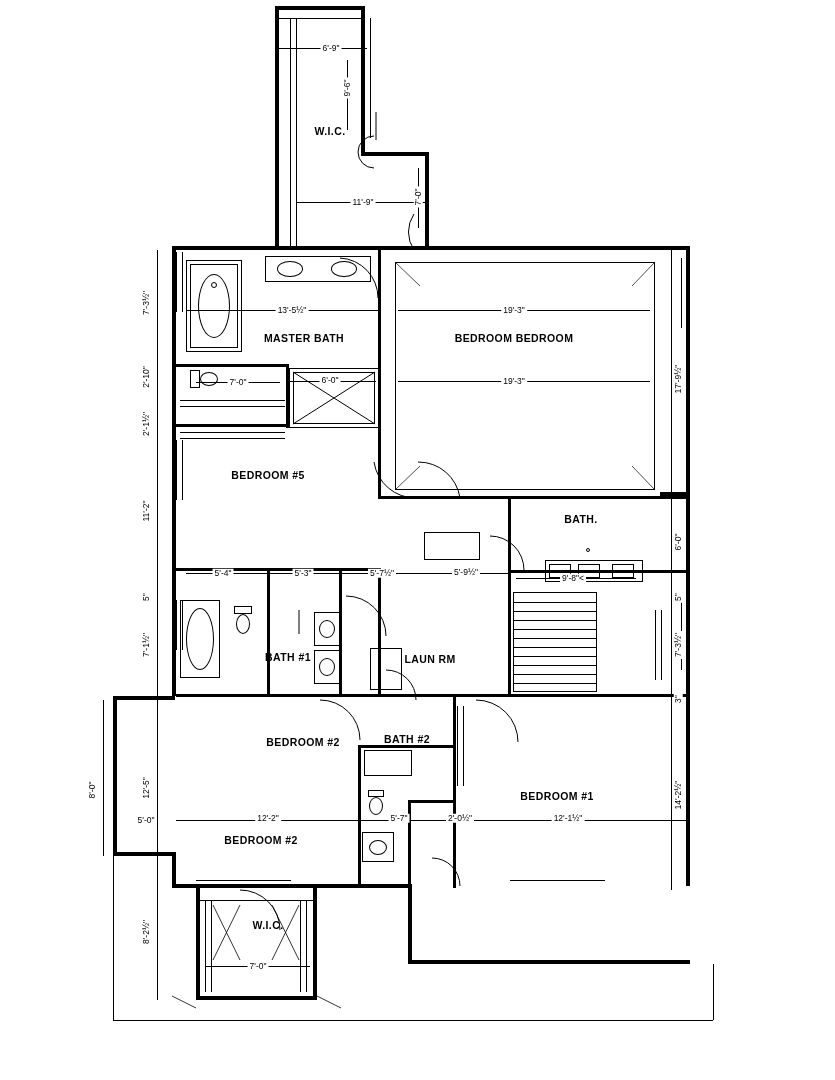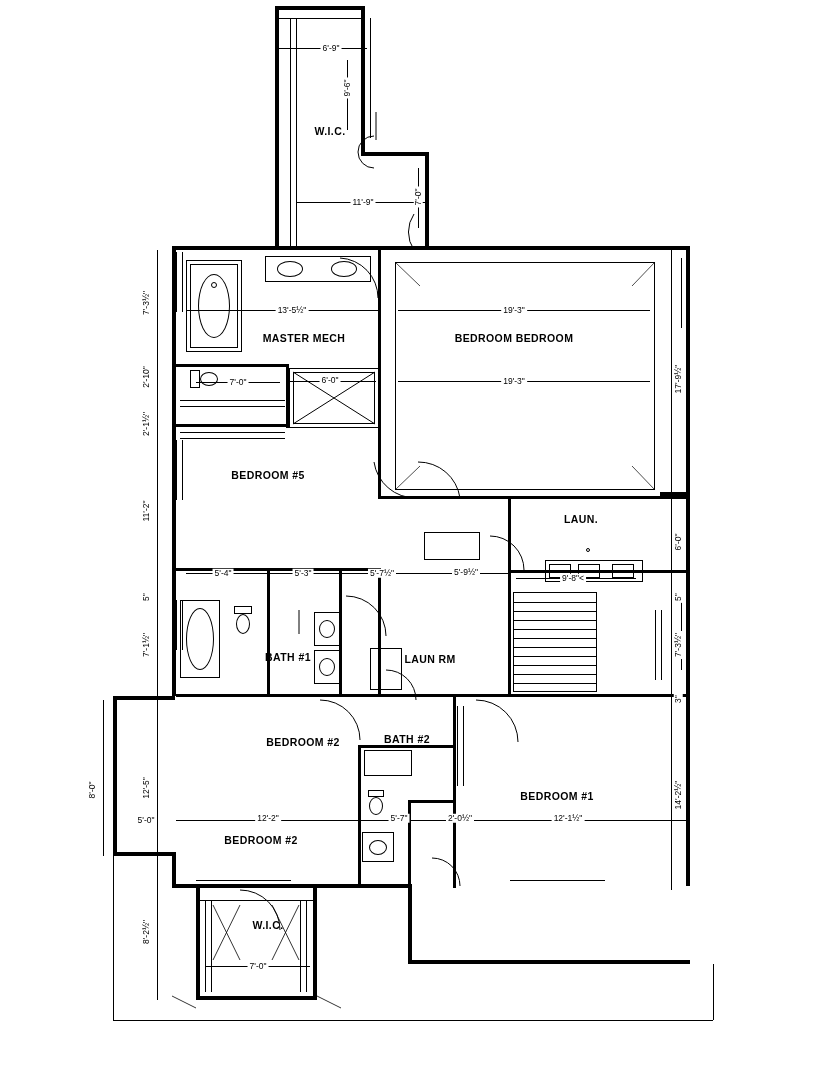--- a/index.html
+++ b/index.html
@@ -278,24 +278,24 @@
   <div class="dimline h" style="left:290px;top:381px;width:86px;"></div>
   <div class="dimline h" style="left:186px;top:573px;width:195px;"></div>
   <div class="dimline h" style="left:381px;top:573px;width:128px;"></div>
   <div class="dimline h" style="left:516px;top:578px;width:120px;"></div>
   <div class="dimline h" style="left:176px;top:820px;width:236px;"></div>
   <div class="dimline h" style="left:412px;top:820px;width:278px;"></div>
   <div class="dimline h" style="left:206px;top:966px;width:104px;"></div>
 
   <div id="labels">
       <div class="room-label" style="left: 330px; top: 131px;">W.I.C.</div>
-      <div class="room-label" style="left: 304px; top: 338px;">MASTER MECH</div>
+      <div class="room-label" style="left: 304px; top: 338px;">MASTER BATH</div>
       <div class="room-label" style="left: 514px; top: 338px;">BEDROOM BEDROOM</div>
       <div class="room-label" style="left: 268px; top: 475px;">BEDROOM #5</div>
-      <div class="room-label" style="left: 581px; top: 519px;">LAUN.</div>
+      <div class="room-label" style="left: 581px; top: 519px;">BATH.</div>
       <div class="room-label" style="left: 288px; top: 657px;">BATH #1</div>
       <div class="room-label" style="left: 430px; top: 659px;">LAUN RM</div>
       <div class="room-label" style="left: 303px; top: 742px;">BEDROOM #2</div>
       <div class="room-label" style="left: 407px; top: 739px;">BATH #2</div>
       <div class="room-label" style="left: 261px; top: 840px;">BEDROOM #2</div>
       <div class="room-label" style="left: 557px; top: 796px;">BEDROOM #1</div>
       <div class="room-label" style="left: 268px; top: 925px;">W.I.C.</div>
     </div>
   <div id="dims">
       <div class="dim" style="left: 331px; top: 48px;">6'-9"</div>

